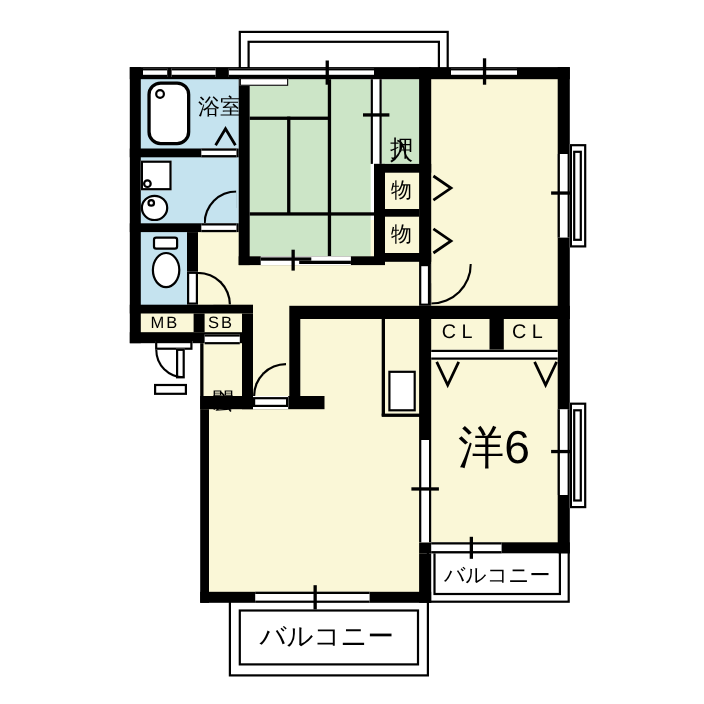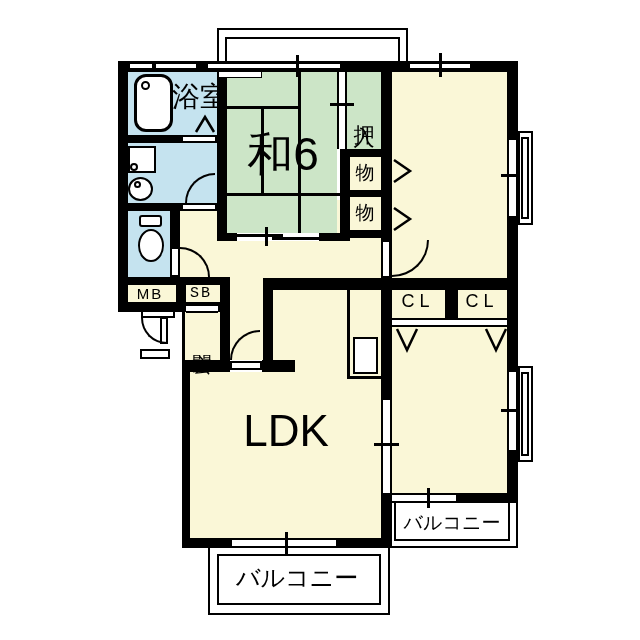--- a/index.html
+++ b/index.html
@@ -143,27 +143,26 @@
   <div class="box" style="left:353px;top:337px;width:25px;height:37px;border-width:2.5px;"></div>
 
   <svg class="overlay" width="640" height="640">
     <polyline points="196,132 205,117 214,132" fill="none" stroke="#000" stroke-width="2.5"></polyline>
     <polyline points="397,329 407,350 417,329" fill="none" stroke="#000" stroke-width="2.5"></polyline>
     <polyline points="486,329 496,350 506,329" fill="none" stroke="#000" stroke-width="2.5"></polyline>
     <polyline points="394,160 410,171 394,182" fill="none" stroke="#000" stroke-width="2.5"></polyline>
     <polyline points="394,208 410,219 394,230" fill="none" stroke="#000" stroke-width="2.5"></polyline>
   </svg>
 
-  <div class="lbl" style="left:160px;top:85px;width:80px;height:24px;font-size:28px;">浴室</div>
-  <div class="lbl" style="left:223px;top:130px;width:120px;height:50px;font-size:46px;">和6</div>
+  <div class="lbl" style="left:160px;top:85px;width:80px;height:24px;font-size:20px;">浴室</div>
   <div class="lbl vert" style="left:351px;top:80px;width:26px;height:58px;font-size:21px;">押入</div>
   <div class="lbl" style="left:352px;top:162px;width:26px;height:22px;font-size:19px;">物</div>
   <div class="lbl" style="left:352px;top:202px;width:26px;height:22px;font-size:19px;">物</div>
   <div class="lbl" style="left:393px;top:290px;width:50px;height:22px;font-size:18px;letter-spacing:5px;">CL</div>
   <div class="lbl" style="left:457px;top:290px;width:50px;height:22px;font-size:18px;letter-spacing:5px;">CL</div>
-  <div class="lbl" style="left:226px;top:408px;width:120px;height:46px;font-size:44px;">LDK</div>
+  <div class="lbl" style="left:389px;top:385px;width:120px;height:44px;font-size:42px;">洋6</div>
   <div class="lbl" style="left:126px;top:284px;width:48px;height:18px;font-size:15px;letter-spacing:2px;">MB</div>
-  <div class="lbl" style="left:177px;top:284px;width:48px;height:18px;font-size:15px;letter-spacing:2px;font-family:Liberation Mono, monospace;">SB</div>
+  <div class="lbl" style="left:177px;top:284px;width:48px;height:18px;font-size:15px;letter-spacing:2px;">SB</div>
   <div class="lbl vert" style="left:189px;top:316px;width:26px;height:48px;font-size:19px;">玄関</div>
   <div class="lbl" style="left:392px;top:512px;width:120px;height:22px;font-size:19px;">バルコニー</div>
   <div class="lbl" style="left:227px;top:564px;width:140px;height:28px;font-size:24px;text-align:center;">バルコニー</div>
 
 </div>
 
 </body></html>

